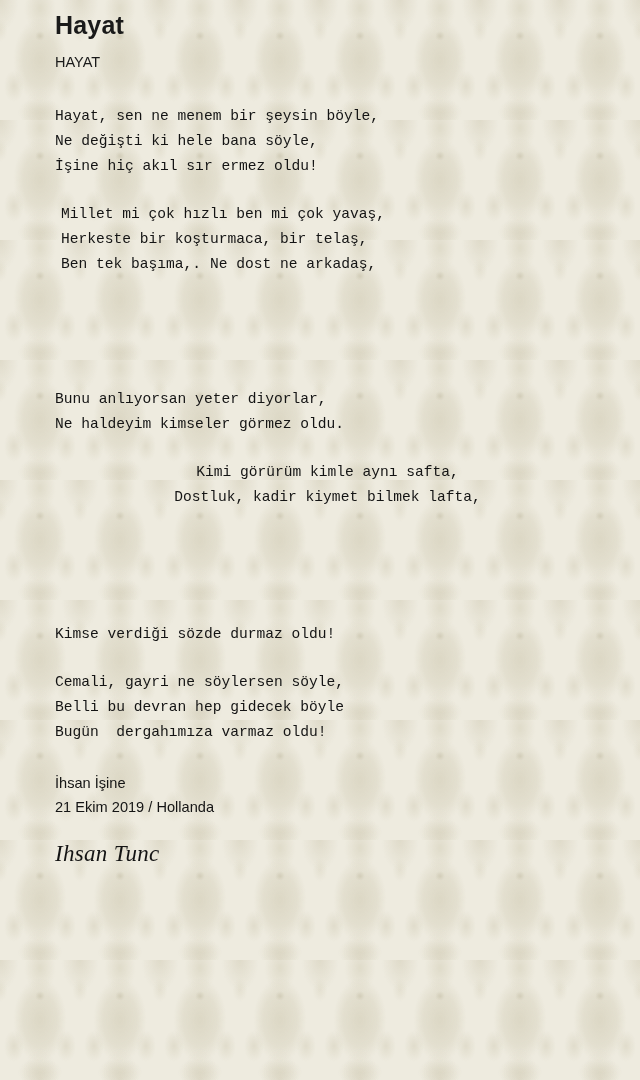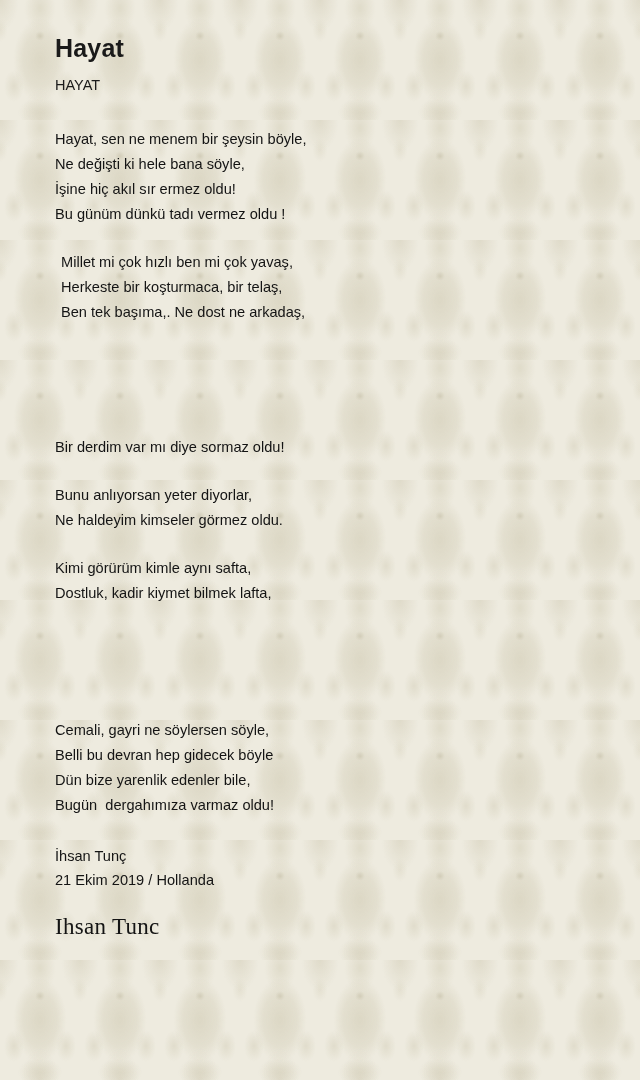--- a/index.html
+++ b/index.html
@@ -41,21 +41,21 @@
       radial-gradient(ellipse 26px 44px at 80px 0px, rgba(205,199,176,0.45) 0%, rgba(205,199,176,0) 72%),
       radial-gradient(ellipse 26px 44px at 40px 120px, rgba(205,199,176,0.4) 0%, rgba(205,199,176,0) 72%),
       radial-gradient(circle 6px at 40px 36px, rgba(196,190,166,0.55) 0%, rgba(196,190,166,0) 80%);
     background-size: 80px 120px;
     background-repeat: repeat;
   }
 
   #page {
     position: relative;
     z-index: 2;
-    padding: 35px 40px 0 55px;
+    padding: 12px 40px 0 55px;
     box-sizing: border-box;
     height: 100%;
   }
 
   .poem-title {
     font-size: 25px;
     font-weight: bold;
     color: #1a1a1a;
     letter-spacing: 0.2px;
     margin: 0 0 14px 0;
@@ -69,42 +69,45 @@
   }
 
   .poem-body {
     font-size: 14.6px;
     line-height: 25px;
     color: #141414;
   }
 
   .stanza {
     margin: 0 0 23px 0;
+    font-family: Liberation Mono, monospace;
   }
   .stanza.gap-big {
     margin-bottom: 110px;
     margin-left: 6px;
   }
   .stanza.gap-xbig {
     margin-bottom: 112px;
+    text-align: center;
   }
   .line {
     white-space: pre-wrap;
   }
 
   .author-block {
     margin-top: 26px;
     font-size: 14.6px;
     line-height: 24px;
     color: #141414;
   }
 
   .signature {
     margin-top: 22px;
     font-family: "Liberation Serif", serif;
+    font-style: italic;
     font-size: 23px;
     color: #141414;
     letter-spacing: 0.3px;
   }
 </style>
 </head>
 <body>
 
 <div id="wallpaper"></div>
 
@@ -113,53 +116,51 @@
   <h1 class="poem-title">Hayat</h1>
 
   <div class="poem-subtitle">HAYAT</div>
 
   <div class="poem-body">
 
     <div class="stanza">
       <div class="line">Hayat, sen ne menem bir şeysin böyle,</div>
       <div class="line">Ne değişti ki hele bana söyle,</div>
       <div class="line">İşine hiç akıl sır ermez oldu!</div>
-      <div class="line">Bu günüm dünkü tadı vermez oldu !</div>
     </div>
 
     <div class="stanza gap-big">
       <div class="line">Millet mi çok hızlı ben mi çok yavaş,</div>
       <div class="line">Herkeste bir koşturmaca, bir telaş,</div>
       <div class="line">Ben tek başıma,. Ne dost ne arkadaş,</div>
     </div>
 
-    <div class="stanza">
-      <div class="line">Bir derdim var mı diye sormaz oldu!</div>
-    </div>
 
     <div class="stanza">
       <div class="line">Bunu anlıyorsan yeter diyorlar,</div>
       <div class="line">Ne haldeyim kimseler görmez oldu.</div>
     </div>
 
     <div class="stanza gap-xbig">
       <div class="line">Kimi görürüm kimle aynı safta,</div>
       <div class="line">Dostluk, kadir kiymet bilmek lafta,</div>
     </div>
 
+    <div class="stanza">
+      <div class="line">Kimse verdiği sözde durmaz oldu!</div>
+    </div>
 
     <div class="stanza">
       <div class="line">Cemali, gayri ne söylersen söyle,</div>
       <div class="line">Belli bu devran hep gidecek böyle</div>
-      <div class="line">Dün bize yarenlik edenler bile,</div>
       <div class="line">Bugün  dergahımıza varmaz oldu!</div>
     </div>
 
   </div>
 
   <div class="author-block">
-    <div>İhsan Tunç</div>
+    <div>İhsan İşine</div>
     <div>21 Ekim 2019 / Hollanda</div>
   </div>
 
   <div class="signature">Ihsan Tunc</div>
 
 </div>
 
 </body></html>

